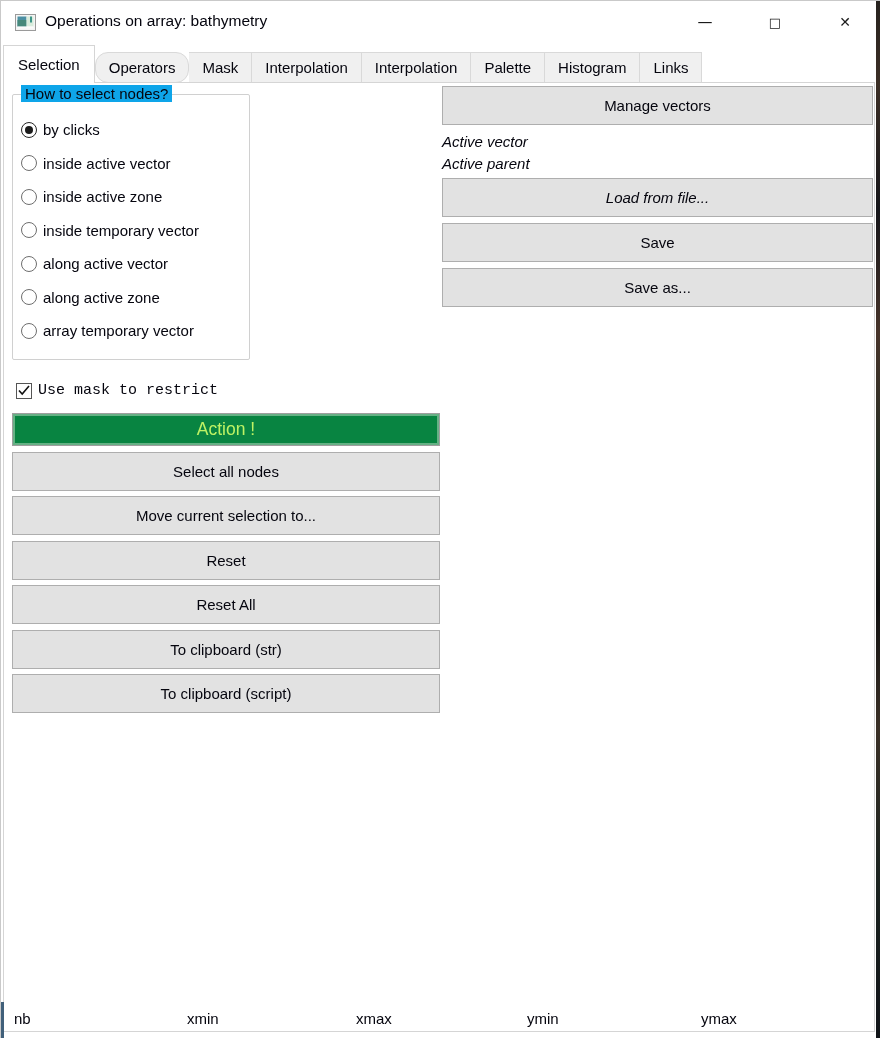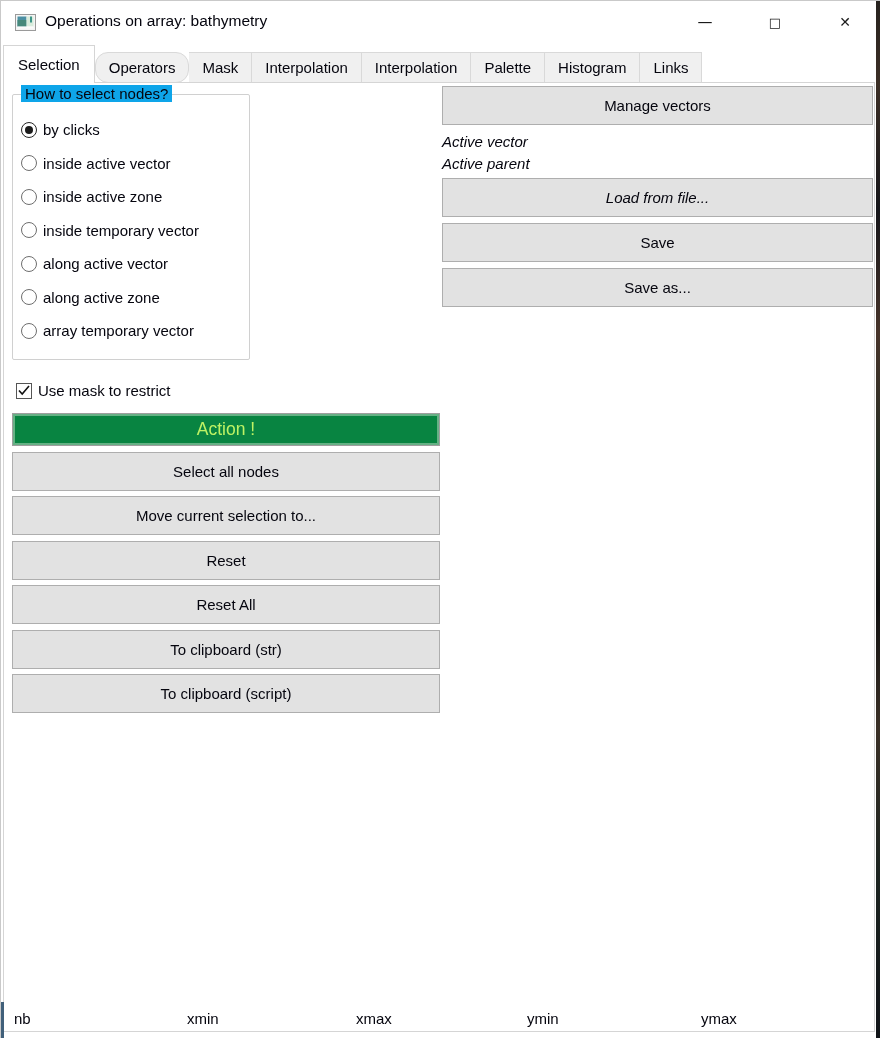--- a/index.html
+++ b/index.html
@@ -48,21 +48,21 @@
   .radio-list{position:absolute;left:8px;top:26px;right:4px;display:flex;flex-direction:column;}
   .radio-row{display:flex;align-items:center;height:17px;margin-bottom:16.5px;cursor:default;}
   .radio{width:16px;height:16px;border:1px solid #6e6e6e;border-radius:50%;background:#fff;
          margin-right:6px;flex:0 0 auto;position:relative;}
   .radio-row.checked .radio{border-color:#262626;}
   .radio-row.checked .radio::after{content:"";position:absolute;left:3px;top:3px;width:8px;height:8px;
          border-radius:50%;background:#1c1c1c;}
   .radio-label{font-size:15px;white-space:nowrap;}
 
   
-  .checkbox-row{position:absolute;left:12px;top:299px;display:flex;align-items:center;cursor:default;}
+  .checkbox-row{position:absolute;left:12px;top:299px;display:flex;align-items:center;cursor:default;font-family:Liberation Mono, monospace;}
   .checkbox{width:16px;height:16px;border:1px solid #555;background:#fff;margin-right:6px;
             display:flex;align-items:center;justify-content:center;}
   .checkbox svg{display:block;}
   .checkbox-label{font-size:15px;}
 
   
   .left-buttons{position:absolute;left:8px;top:330px;width:428px;display:flex;flex-direction:column;}
   .btn{height:39px;background:var(--button-face);border:1px solid var(--button-border);
        display:flex;align-items:center;justify-content:center;font-size:15px;margin-bottom:5.5px;
        cursor:default;white-space:nowrap;}

